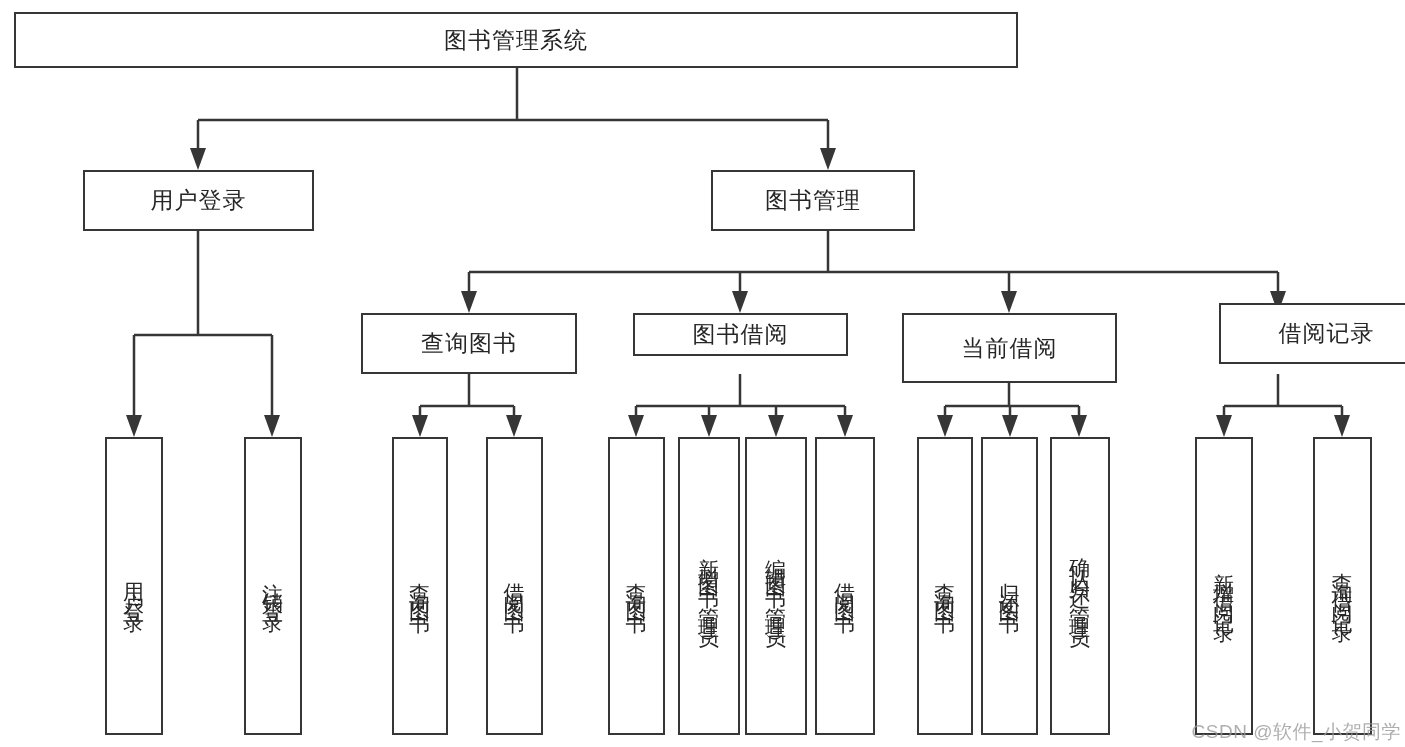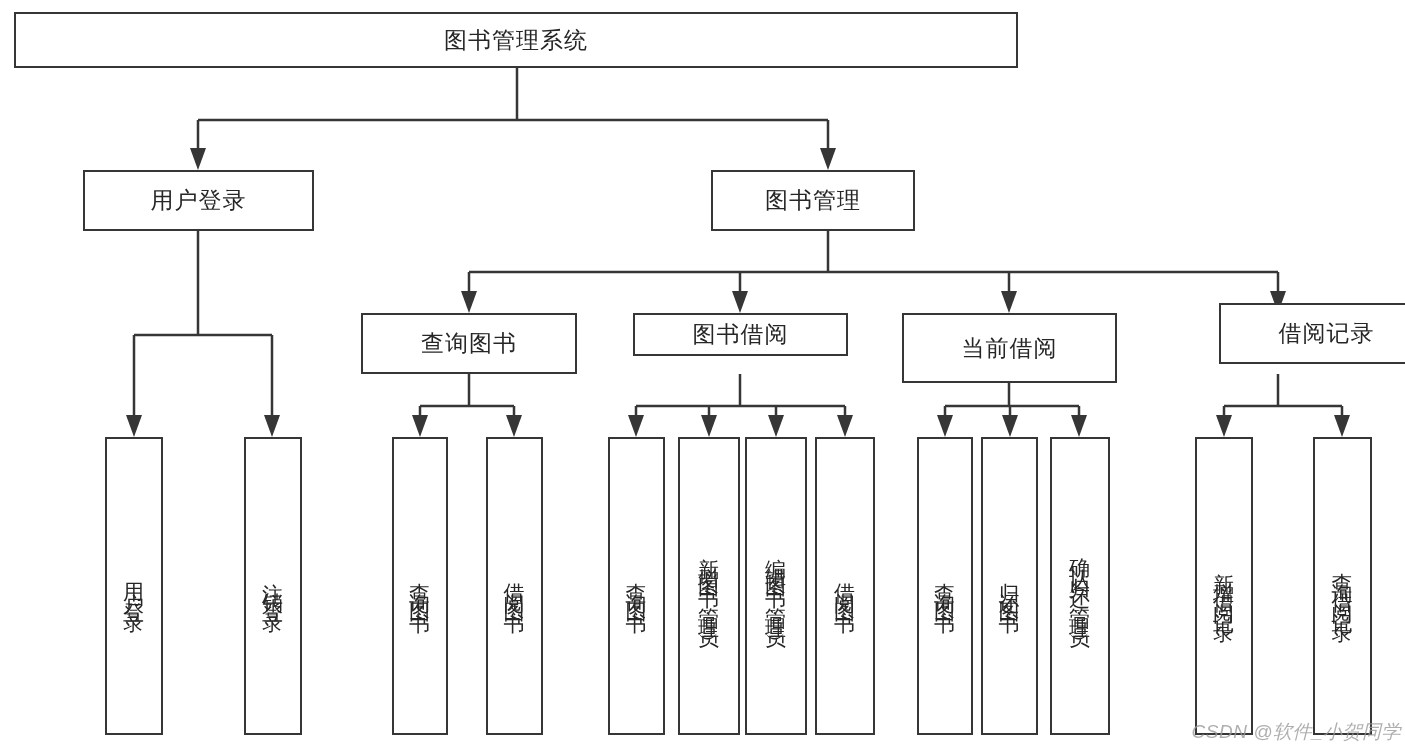--- a/index.html
+++ b/index.html
@@ -44,21 +44,20 @@
   }
   #watermark {
     position: absolute;
     right: 4px;
     bottom: 2px;
     font-size: 19px;
     color: #9b9b9b;
     opacity: 0.8;
     letter-spacing: 0.5px;
     white-space: nowrap;
-    font-style: italic;
   }
 </style>
 </head>
 <body>
 
 <div id="canvas">
 
   <svg id="connector-layer" viewBox="0 0 1405 747" xmlns="http://www.w3.org/2000/svg">
     <path fill="none" stroke="#363636" stroke-width="2.5" d="M517 68 V120 M198 120 H828 M198 120 V152 M828 120 V152
              M198 231 V335 M134 335 H272 M134 335 V420 M272 335 V420

